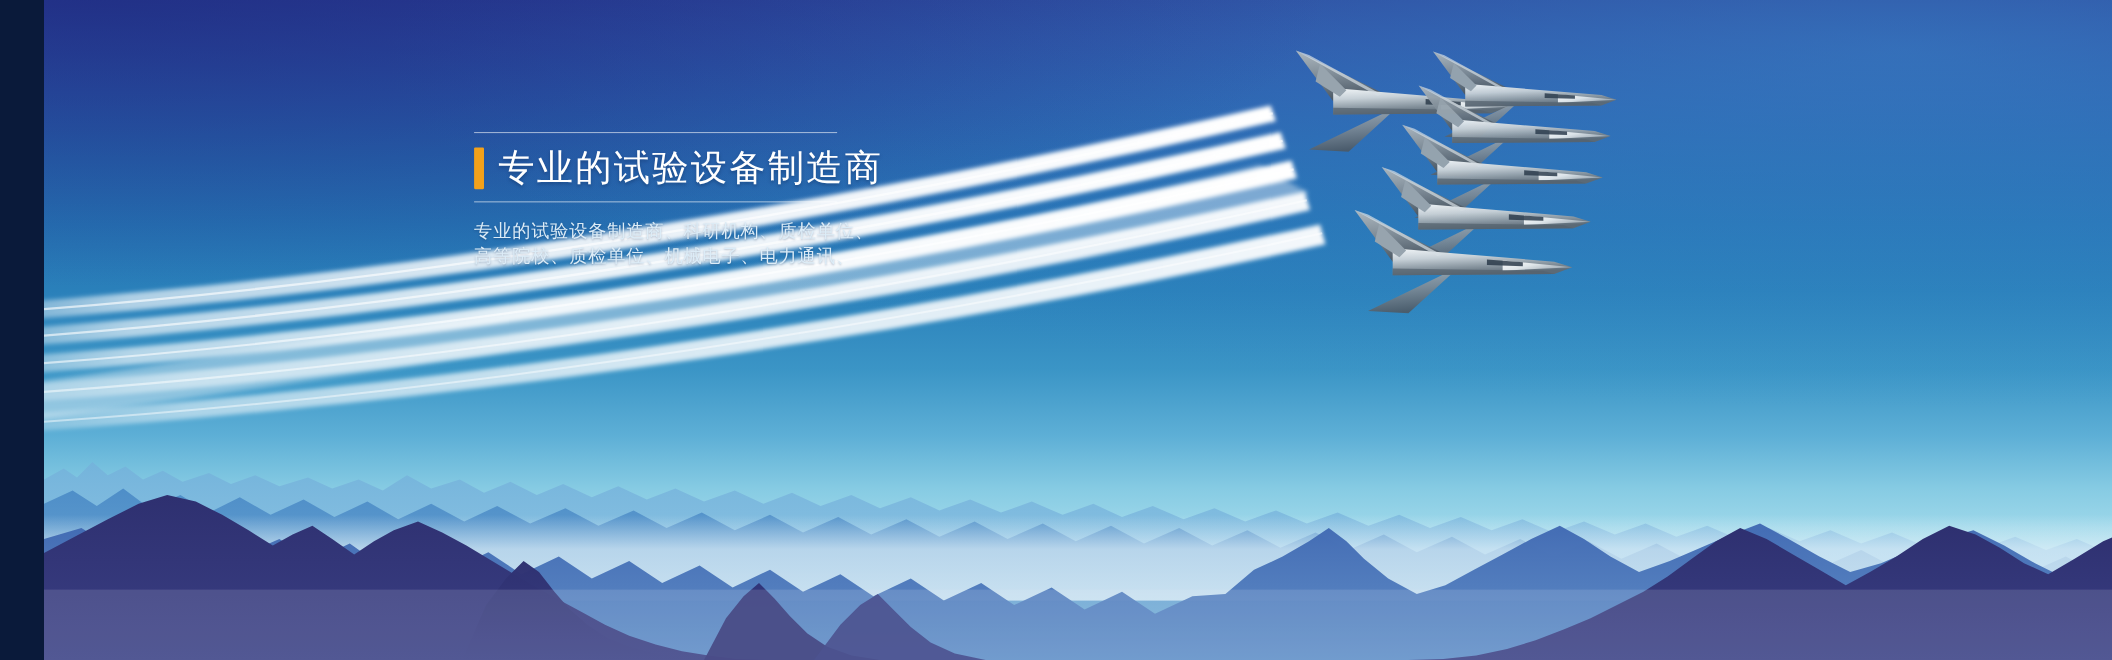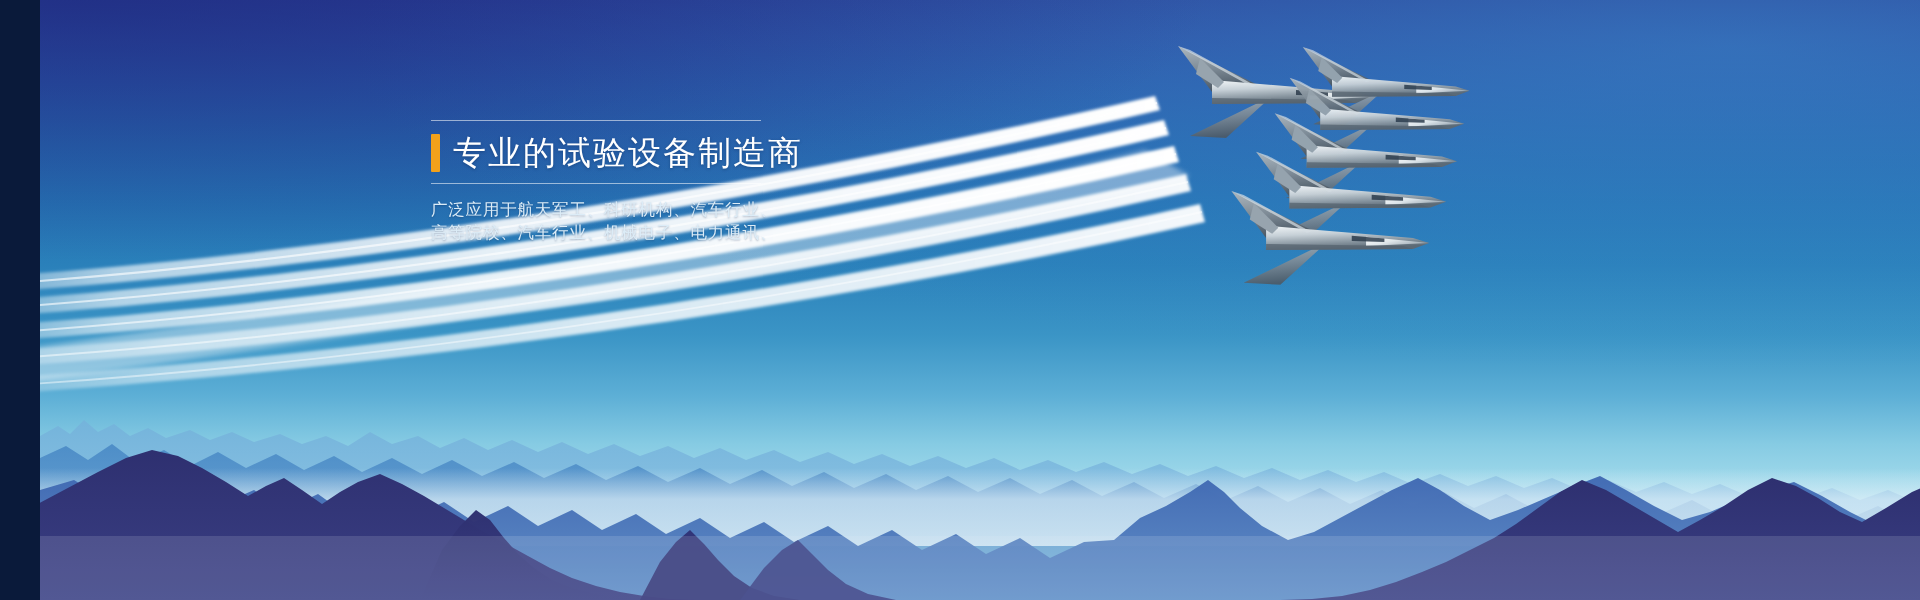--- a/index.html
+++ b/index.html
@@ -258,17 +258,17 @@
   <div class="copy">
     <hr class="rule top">
 
     <div class="title-row">
       <span class="accent-bar"></span>
       <span class="title-text">专业的试验设备制造商</span>
     </div>
 
     <hr class="rule bottom">
 
-    <div class="sub">广泛应用于航天军工、科研机构、汽车行业、</div>
-    <div class="sub">高等院校、汽车行业、机械电子、电力通讯、</div>
+    <div class="sub">专业的试验设备制造商、科研机构、质检单位、</div>
+    <div class="sub">高等院校、质检单位、机械电子、电力通讯、</div>
   </div>
 
 </div>
 
 </body></html>

